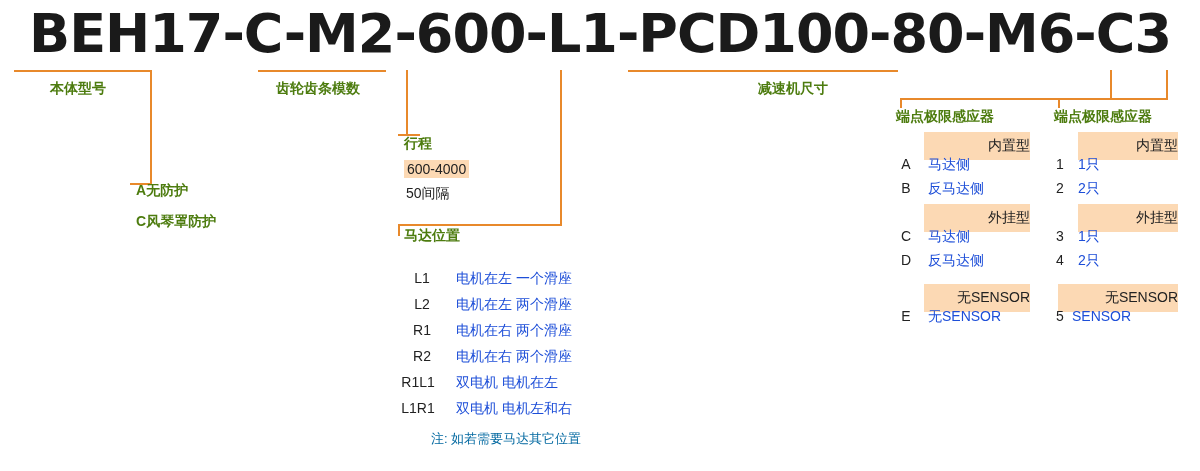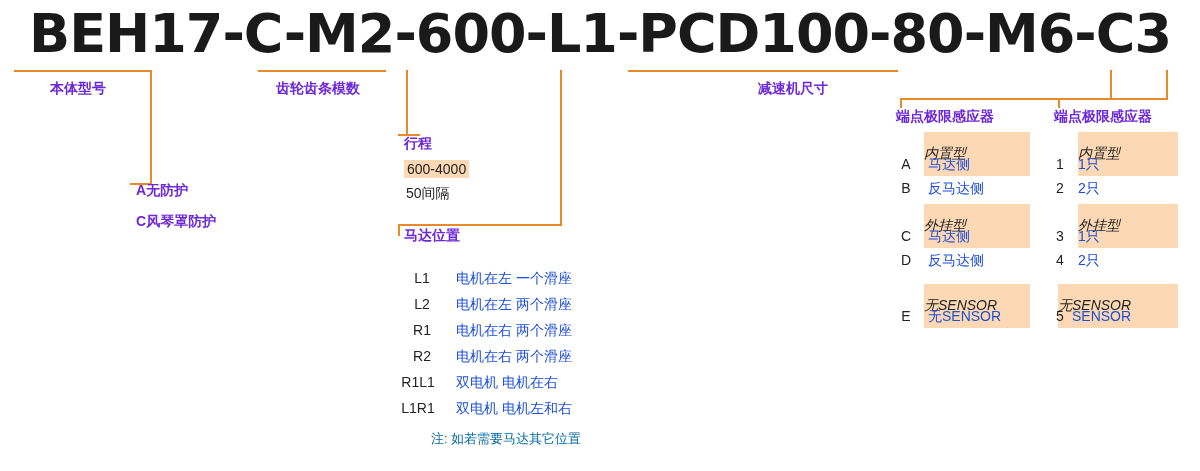--- a/index.html
+++ b/index.html
@@ -28,21 +28,21 @@
   
   .ln{position:absolute;background:#e8892b;}
   .lnh{height:2px;}
   .lnv{width:2px;}
 
   
   .lbl{
     position:absolute;
     font-size:14px;
     font-weight:bold;
-    color:#6d28d9;
+    color:#4d7c0f;
     white-space:nowrap;
   }
   .txt{
     position:absolute;
     font-size:14px;
     color:#222;
     white-space:nowrap;
   }
   .hl{
     position:absolute;
@@ -51,23 +51,22 @@
     color:#222;
     white-space:nowrap;
     padding:1px 3px;
   }
   .hl-c{
     position:absolute;
     background:#fcd9b4;
     font-size:14px;
     color:#222;
     white-space:nowrap;
-    text-align:left;
-    padding:13px 0;
-    font-style:italic;
+    text-align:right;
+    padding:5px 0;
   }
   .note{
     position:absolute;
     font-size:13px;
     color:#0369a1;
     white-space:nowrap;
     text-align:center;
   }
 
   
@@ -134,21 +133,21 @@
   <div class="opt-code" style="left:396px; top:296px; width:52px;">L2</div>
   <div class="opt-desc" style="left:456px; top:296px;">电机在左  两个滑座</div>
 
   <div class="opt-code" style="left:396px; top:322px; width:52px;">R1</div>
   <div class="opt-desc" style="left:456px; top:322px;">电机在右  两个滑座</div>
 
   <div class="opt-code" style="left:396px; top:348px; width:52px;">R2</div>
   <div class="opt-desc" style="left:456px; top:348px;">电机在右  两个滑座</div>
 
   <div class="opt-code" style="left:388px; top:374px; width:60px;">R1L1</div>
-  <div class="opt-desc" style="left:456px; top:374px;">双电机 电机在右</div>
+  <div class="opt-desc" style="left:456px; top:374px;">双电机 电机在左</div>
 
   <div class="opt-code" style="left:388px; top:400px; width:60px;">L1R1</div>
   <div class="opt-desc" style="left:456px; top:400px;">双电机 电机左和右</div>
 
   <div class="note" style="left:396px; top:430px; width:220px;">注: 如若需要马达其它位置</div>
 
   <div class="lbl" style="left:758px; top:80px;">减速机尺寸</div>
 
   <div class="lbl" style="left:896px; top:108px;">端点极限感应器</div>
 

